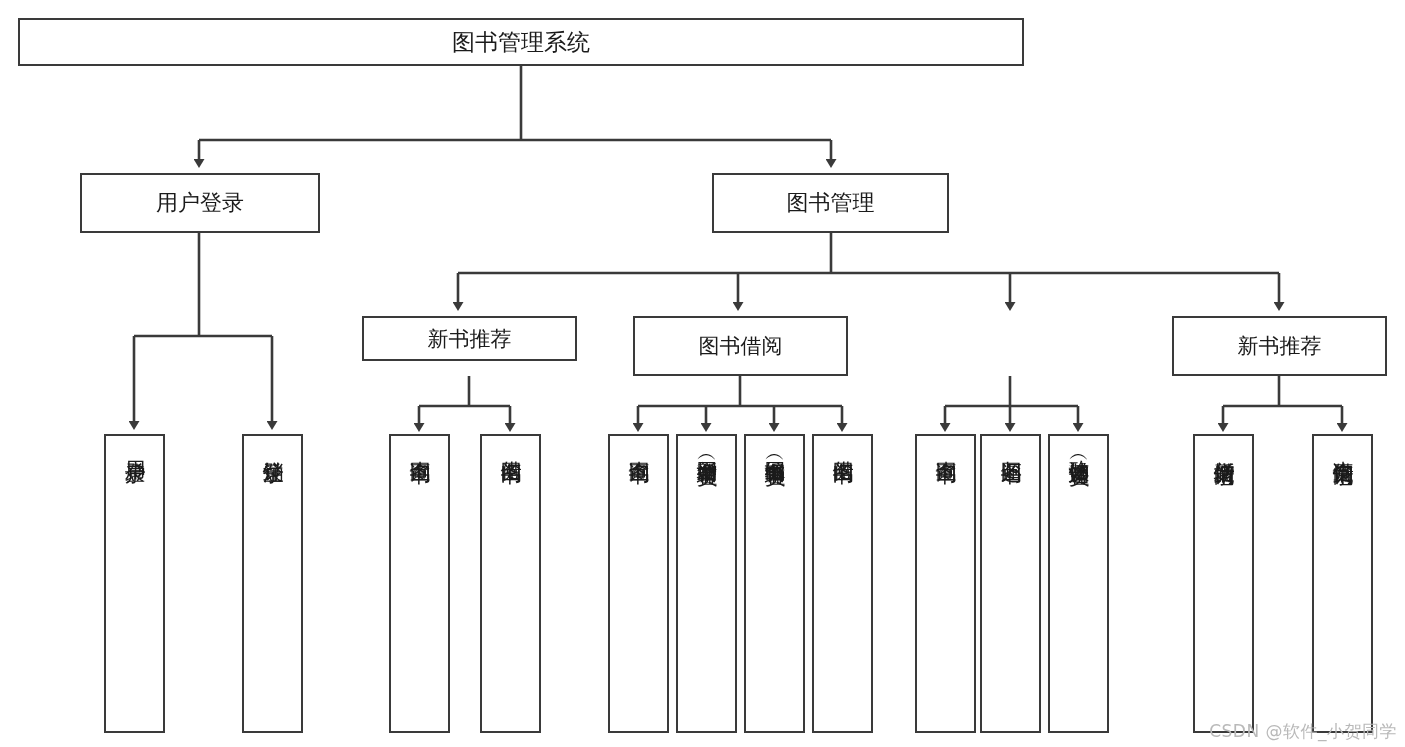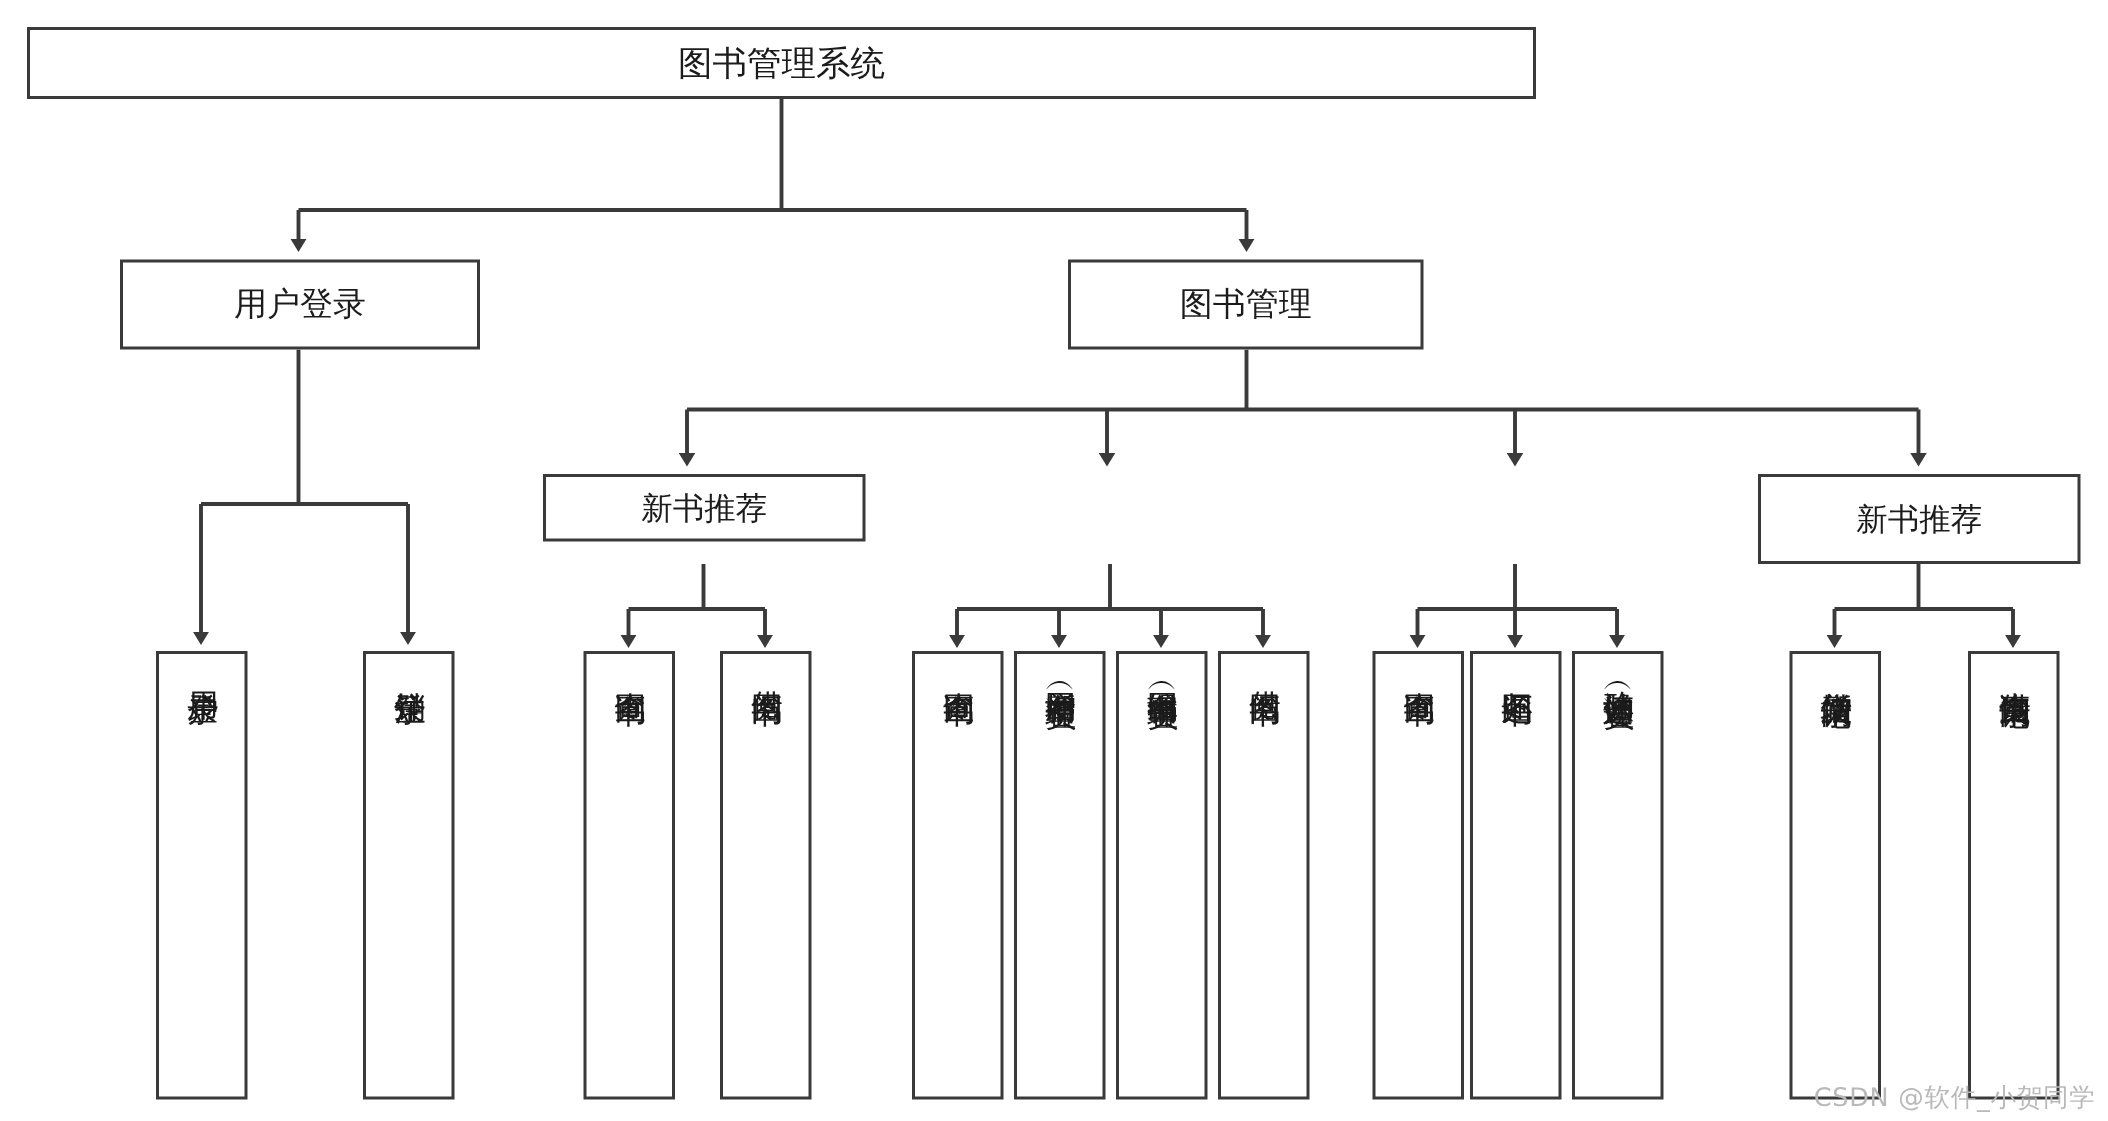--- a/index.html
+++ b/index.html
@@ -126,20 +126,23 @@
   <div class="node level2" style="left:80px; top:173px; width:240px; height:60px;">
     <span>用户登录</span>
   </div>
   <div class="node level2" style="left:712px; top:173px; width:237px; height:60px;">
     <span>图书管理</span>
   </div>
 
   <div class="node level3" style="left:362px; top:316px; width:215px; height:45px;">
     <span>新书推荐</span>
   </div>
+  <div class="node level3" style="left:633px; top:316px; width:215px; height:60px;">
+    <span>图书借阅</span>
+  </div>
   <div class="node level3" style="left:1172px; top:316px; width:215px; height:60px;">
     <span>新书推荐</span>
   </div>
 
   <div class="node leaf" style="left:104px; top:434px; width:61px; height:299px;">
     <span class="vlabel">用户登录</span>
   </div>
   <div class="node leaf" style="left:242px; top:434px; width:61px; height:299px;">
     <span class="vlabel">注销登录</span>
   </div>

